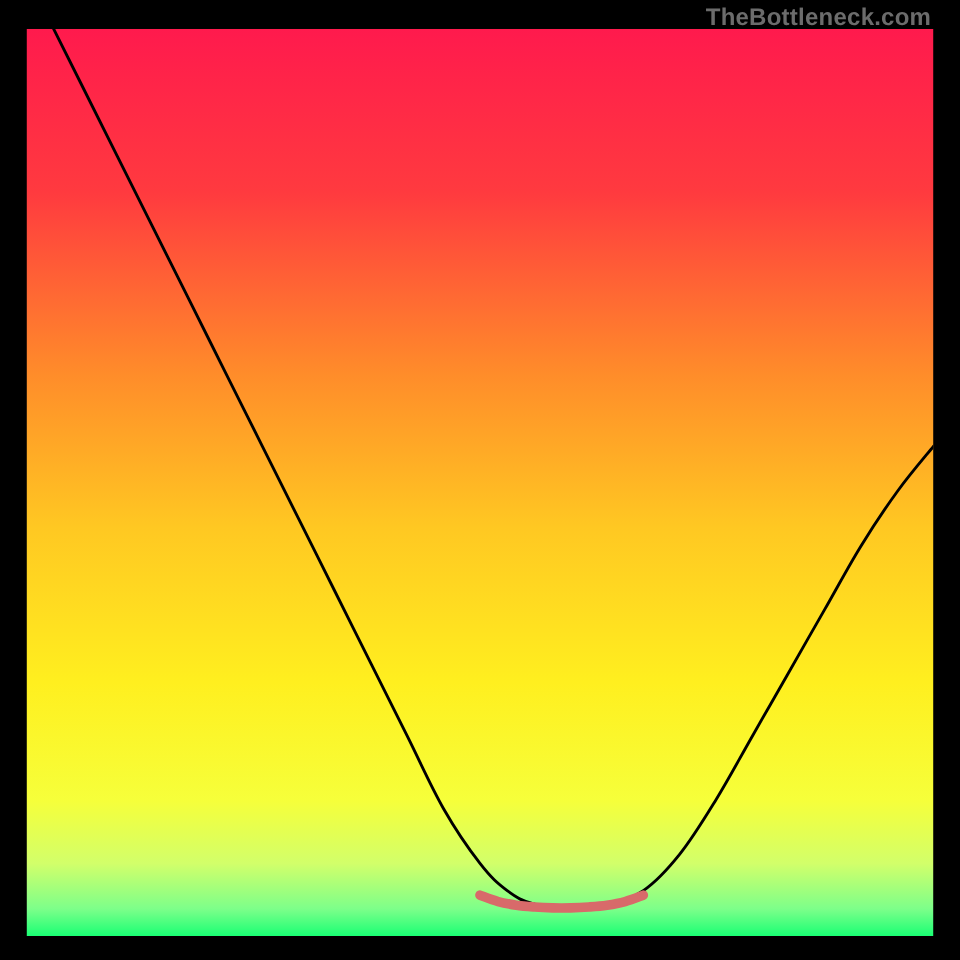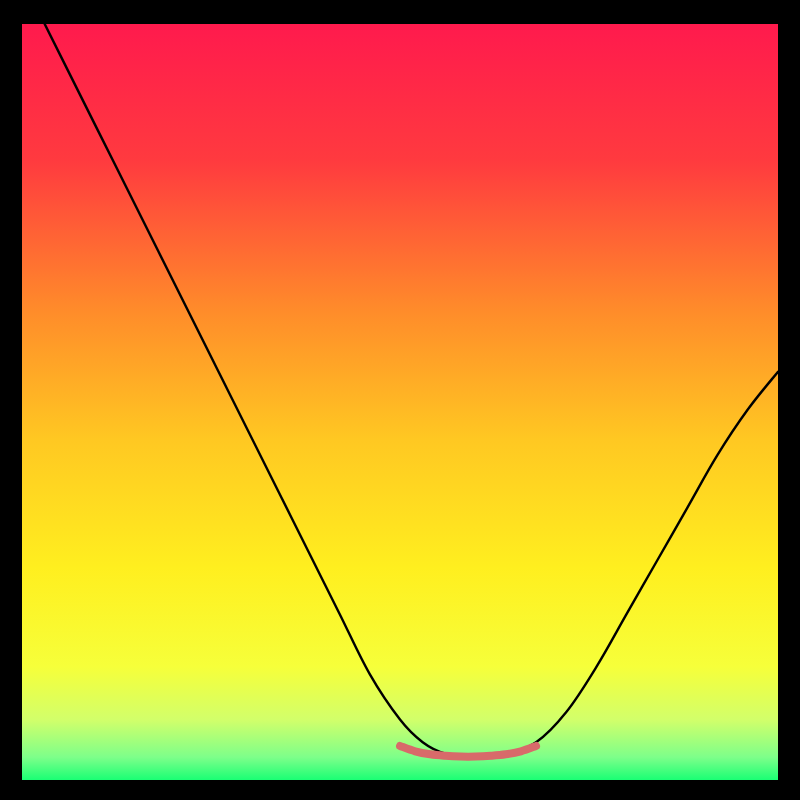--- a/index.html
+++ b/index.html
@@ -70,13 +70,14 @@
       </defs>
       <rect x="0" y="0" width="756" height="756" fill="url(#bg-grad)"></rect>
     </svg>
 
     <svg class="curves" viewBox="0 0 756 756" preserveAspectRatio="none">
       <path id="series-bottleneck" fill="none" stroke="#000000" stroke-width="2.4" stroke-linecap="round" d="M 22.68 0 C 26.7624 8.164800000000001, 35.8344 26.30880000000001, 45.36 45.360000000000014 C 54.8856 64.41120000000002, 64.71360000000001 84.06720000000004, 75.60000000000001 105.84000000000003 C 86.4864 127.61280000000002, 94.95360000000001 144.54719999999992, 105.84 166.31999999999994 C 116.7264 188.09279999999995, 125.19359999999999 205.02720000000005, 136.07999999999998 226.80000000000007 C 146.9664 248.5728000000001, 155.43359999999998 265.50720000000007, 166.32 287.28000000000003 C 177.2064 309.0528, 185.6736 325.9872, 196.56 347.76 C 207.4464 369.5328, 215.91359999999997 386.4672, 226.79999999999998 408.24 C 237.6864 430.0128, 246.1536 446.94719999999995, 257.04 468.71999999999997 C 267.9264 490.4928, 276.39360000000005 507.4272, 287.28000000000003 529.2 C 298.1664 550.9728, 306.6336 567.9072000000001, 317.52 589.6800000000001 C 328.40639999999996 611.4528, 336.8736 631.1088, 347.76 650.16 C 358.64639999999997 669.2112, 368.4744 683.2728, 378 695.52 C 387.5256 707.7672, 392.5152 712.0764, 400.68 718.2 C 408.8448 724.3236, 413.8344 727.09056, 423.36 729.54 C 432.8856 731.98944, 442.7136 731.808, 453.59999999999997 731.808 C 464.48639999999995 731.808, 472.9536 731.98944, 483.84000000000003 729.54 C 494.72640000000007 727.09056, 503.19360000000006 725.6844, 514.08 718.2 C 524.9664 710.7156000000001, 533.4336 701.568, 544.3199999999999 687.96 C 555.2063999999999 674.3520000000001, 563.6736000000001 660.2904, 574.5600000000001 642.6 C 585.4464 624.9096000000001, 593.9136000000001 608.7312000000001, 604.8000000000001 589.6800000000001 C 615.6864 570.6288000000001, 624.1536 555.8112, 635.04 536.76 C 645.9264 517.7088, 654.3936 502.8912, 665.28 483.84000000000003 C 676.1664 464.78880000000004, 684.6336 448.6104, 695.52 430.92 C 706.4064 413.2296, 714.8736 400.5288, 725.76 385.56 C 736.6464 370.5912, 750.5568 354.56399999999996, 756 347.76"></path>
       <path id="series-optimal" fill="none" stroke="#d86a6a" stroke-width="8" stroke-linecap="round" stroke-linejoin="round" d="M 378 721.98 C 380.7216 722.93256, 387.6768 725.77512, 393.12 727.272 C 398.5632 728.7688800000001, 402.7968 729.4795200000001, 408.24 730.296 C 413.6832 731.11248, 417.9168 731.39976, 423.36 731.808 C 428.8032 732.21624, 433.03679999999997 732.42792, 438.47999999999996 732.564 C 443.92319999999995 732.70008, 448.1568 732.70008, 453.59999999999997 732.564 C 459.04319999999996 732.42792, 463.2768 732.21624, 468.71999999999997 731.808 C 474.16319999999996 731.39976, 478.39680000000004 731.11248, 483.84000000000003 730.296 C 489.2832 729.4795200000001, 493.51680000000005 728.7688800000001, 498.96000000000004 727.272 C 504.4032 725.77512, 511.3584 722.93256, 514.08 721.98"></path>
     </svg>
   </div>
 
+  <div class="watermark">TheBottleneck.com</div>
 </div>
 
 </body></html>

